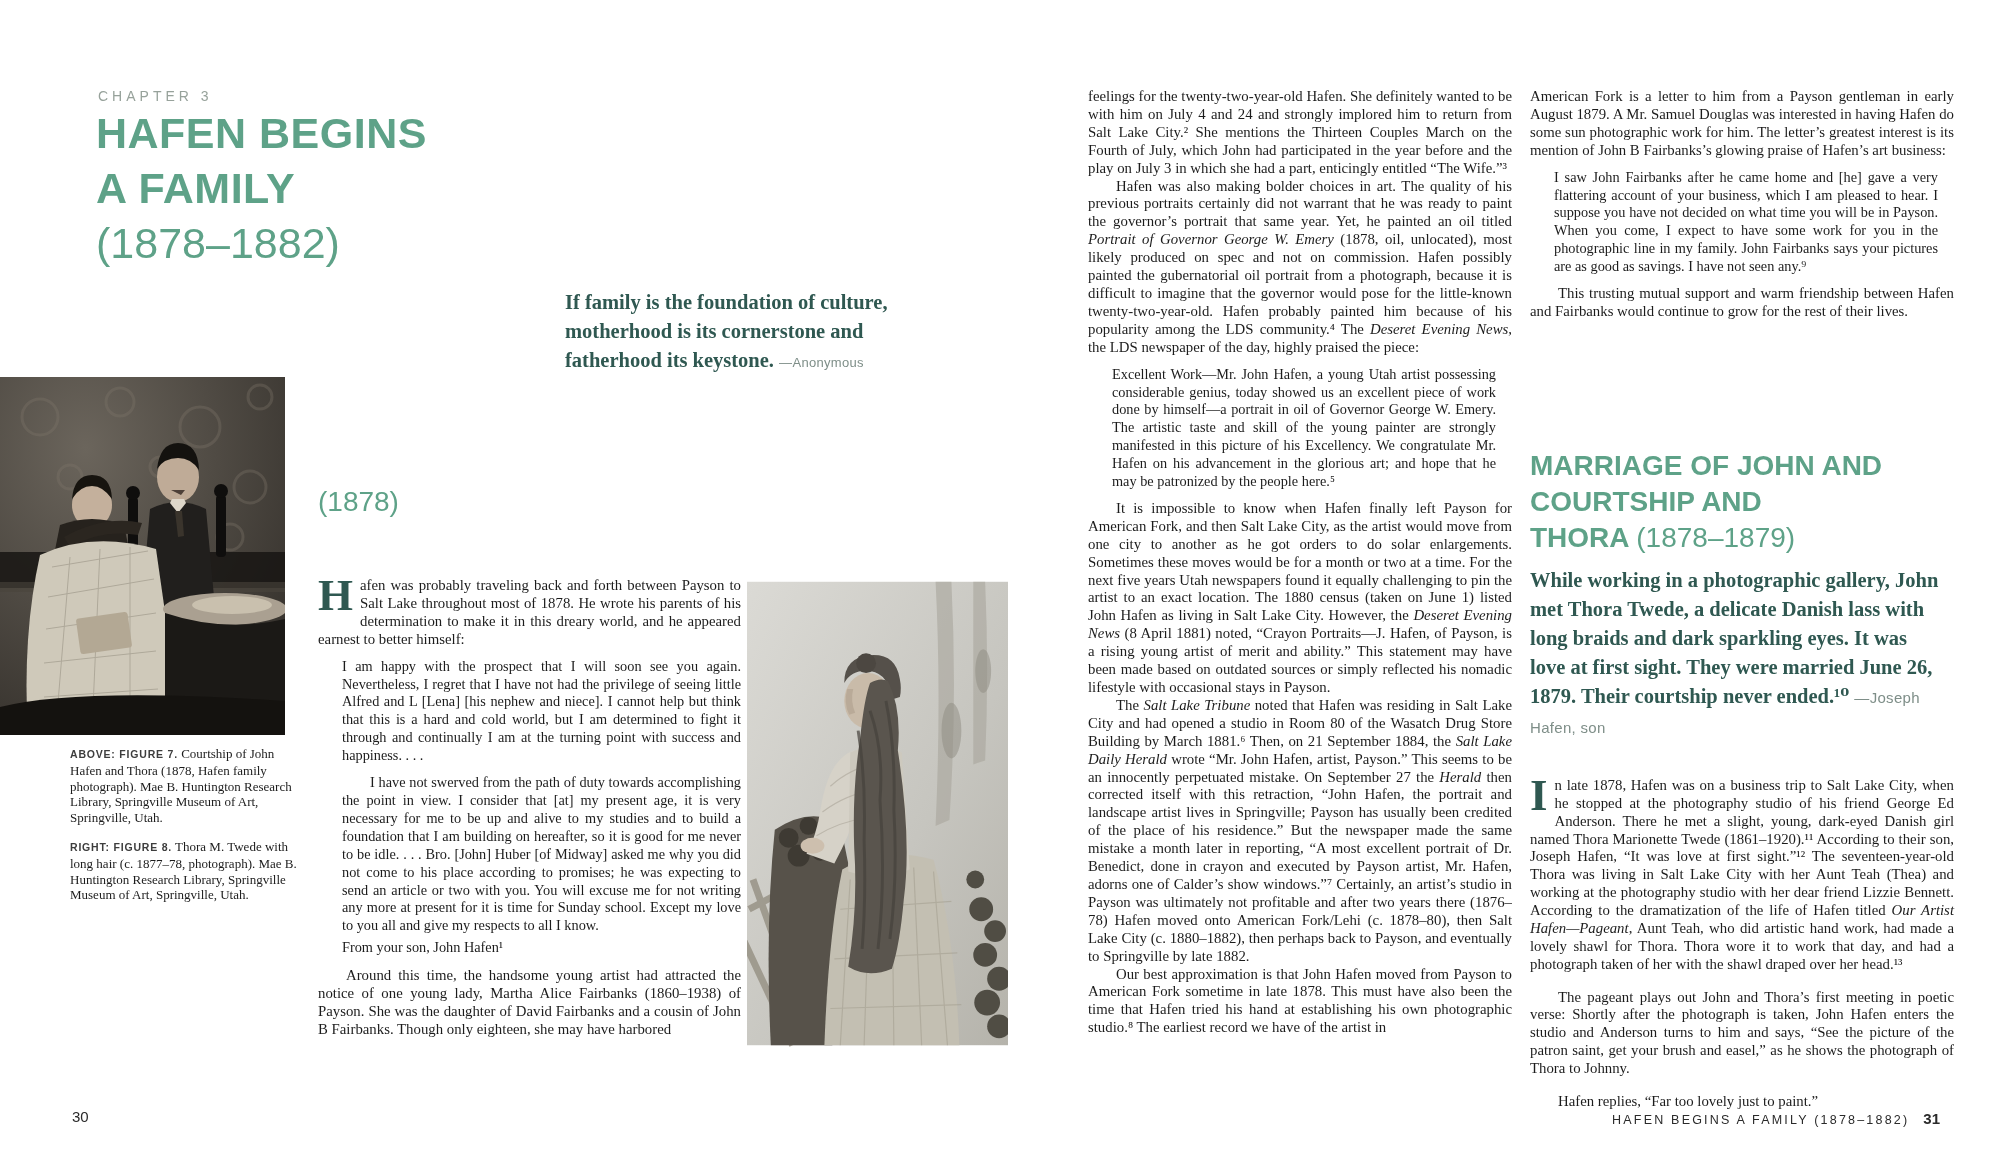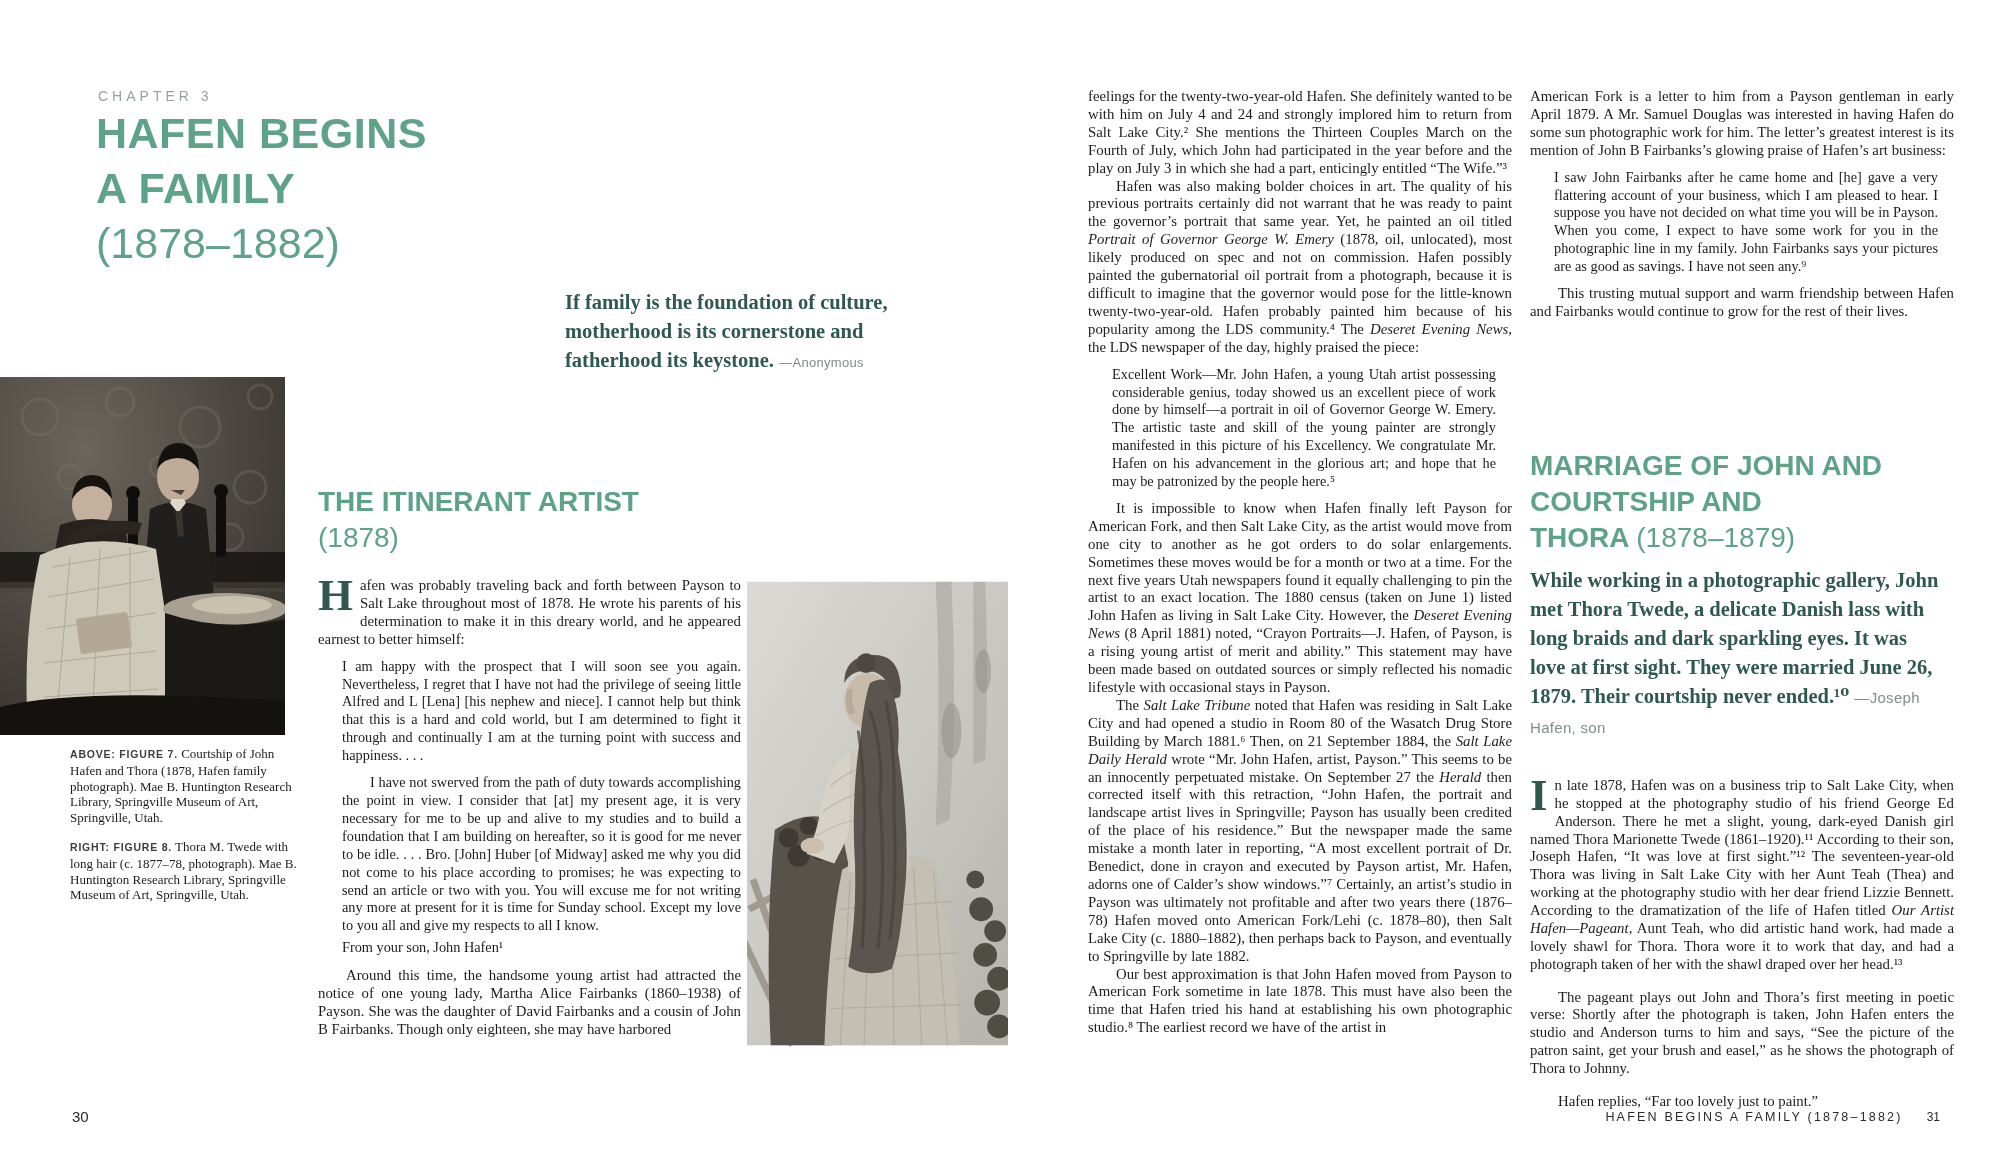--- a/index.html
+++ b/index.html
@@ -88,21 +88,21 @@
   .folio-left {
     position:absolute; left:72px; top:1108px;
     font-family:"Liberation Sans","DejaVu Sans",sans-serif; font-size:15px; color:#2a2a2a;
   }
   .footer-right {
     position:absolute; right:62px; top:1110px;
     font-family:"Liberation Sans","DejaVu Sans",sans-serif;
     font-size:12.5px; letter-spacing:2.2px; color:#2a2a2a;
     display:flex; align-items:baseline;
   }
-  .footer-right .pagenum { font-size:12px; font-weight:normal; letter-spacing:0; margin-left:24px; }
+  .footer-right .pagenum { font-size:15px; font-weight:bold; letter-spacing:0; margin-left:14px; }
 
   i { font-style:italic; }
 </style>
 </head>
 <body>
 
 <div class="spread">
 
   <div class="kicker">CHAPTER 3</div>
 
@@ -182,21 +182,20 @@
       <span class="cap-label">ABOVE: FIGURE 7.</span>
       <span>Courtship of John Hafen and Thora (1878, Hafen family photograph). Mae B. Huntington Research Library, Springville Museum of Art, Springville, Utah.</span>
     </p>
     <p>
       <span class="cap-label">RIGHT: FIGURE 8.</span>
       <span>Thora M. Twede with long hair (c. 1877–78, photograph). Mae B. Huntington Research Library, Springville Museum of Art, Springville, Utah.</span>
     </p>
   </div>
 
   <h2 class="section-head" style="margin:0;">
-    <div>THE ITINERANT ARTIST</div>
     <div class="years">(1878)</div>
   </h2>
 
   <div class="left-body body-col">
     <p><span class="dropcap">H</span><span>afen was probably traveling back and forth between Payson to Salt Lake throughout most of 1878. He wrote his parents of his determination to make it in this dreary world, and he appeared earnest to better himself:</span></p>
     <p class="extract">I am happy with the prospect that I will soon see you again. Nevertheless, I regret that I have not had the privilege of seeing little Alfred and L [Lena] [his nephew and niece]. I cannot help but think that this is a hard and cold world, but I am determined to fight it through and continually I am at the turning point with success and happiness. . . .</p>
     <p class="extract-tail indent">I have not swerved from the path of duty towards accomplishing the point in view. I consider that [at] my present age, it is very necessary for me to be up and alive to my studies and to build a foundation that I am building on hereafter, so it is good for me never to be idle. . . . Bro. [John] Huber [of Midway] asked me why you did not come to his place according to promises; he was expecting to send an article or two with you. You will excuse me for not writing any more at present for it is time for Sunday school. Except my love to you all and give my respects to all I know.</p>
     <p class="signoff">From your son, John Hafen¹</p>
     <p class="indent">Around this time, the handsome young artist had attracted the notice of one young lady, Martha Alice Fairbanks (1860–1938) of Payson. She was the daughter of David Fairbanks and a cousin of John B Fairbanks. Though only eighteen, she may have harbored</p>
   </div>
@@ -276,21 +275,21 @@
   <div class="col col-mid">
     <p>feelings for the twenty-two-year-old Hafen. She definitely wanted to be with him on July 4 and 24 and strongly implored him to return from Salt Lake City.² She mentions the Thirteen Couples March on the Fourth of July, which John had participated in the year before and the play on July 3 in which she had a part, enticingly entitled “The Wife.”³</p>
     <p class="indent">Hafen was also making bolder choices in art. The quality of his previous portraits certainly did not warrant that he was ready to paint the governor’s portrait that same year. Yet, he painted an oil titled <i>Portrait of Governor George W. Emery</i> (1878, oil, unlocated), most likely produced on spec and not on commission. Hafen possibly painted the gubernatorial oil portrait from a photograph, because it is difficult to imagine that the governor would pose for the little-known twenty-two-year-old. Hafen probably painted him because of his popularity among the LDS community.⁴ The <i>Deseret Evening News</i>, the LDS newspaper of the day, highly praised the piece:</p>
     <p class="extract">Excellent Work—Mr. John Hafen, a young Utah artist possessing considerable genius, today showed us an excellent piece of work done by himself—a portrait in oil of Governor George W. Emery. The artistic taste and skill of the young painter are strongly manifested in this picture of his Excellency. We congratulate Mr. Hafen on his advancement in the glorious art; and hope that he may be patronized by the people here.⁵</p>
     <p class="indent">It is impossible to know when Hafen finally left Payson for American Fork, and then Salt Lake City, as the artist would move from one city to another as he got orders to do solar enlargements. Sometimes these moves would be for a month or two at a time. For the next five years Utah newspapers found it equally challenging to pin the artist to an exact location. The 1880 census (taken on June 1) listed John Hafen as living in Salt Lake City. However, the <i>Deseret Evening News</i> (8 April 1881) noted, “Crayon Portraits—J. Hafen, of Payson, is a rising young artist of merit and ability.” This statement may have been made based on outdated sources or simply reflected his nomadic lifestyle with occasional stays in Payson.</p>
     <p class="indent">The <i>Salt Lake Tribune</i> noted that Hafen was residing in Salt Lake City and had opened a studio in Room 80 of the Wasatch Drug Store Building by March 1881.⁶ Then, on 21 September 1884, the <i>Salt Lake Daily Herald</i> wrote “Mr. John Hafen, artist, Payson.” This seems to be an innocently perpetuated mistake. On September 27 the <i>Herald</i> then corrected itself with this retraction, “John Hafen, the portrait and landscape artist lives in Springville; Payson has usually been credited of the place of his residence.” But the newspaper made the same mistake a month later in reporting, “A most excellent portrait of Dr. Benedict, done in crayon and executed by Payson artist, Mr. Hafen, adorns one of Calder’s show windows.”⁷ Certainly, an artist’s studio in Payson was ultimately not profitable and after two years there (1876–78) Hafen moved onto American Fork/Lehi (c. 1878–80), then Salt Lake City (c. 1880–1882), then perhaps back to Payson, and eventually to Springville by late 1882.</p>
     <p class="indent">Our best approximation is that John Hafen moved from Payson to American Fork sometime in late 1878. This must have also been the time that Hafen tried his hand at establishing his own photographic studio.⁸ The earliest record we have of the artist in</p>
   </div>
 
   <div class="col col-right">
-    <p>American Fork is a letter to him from a Payson gentleman in early April 1879. A Mr. Samuel Douglas was interested in having Hafen do some sun photographic work for him. The letter’s greatest interest is its mention of John B Fairbanks’s glowing praise of Hafen’s art business:</p>
+    <p>American Fork is a letter to him from a Payson gentleman in early August 1879. A Mr. Samuel Douglas was interested in having Hafen do some sun photographic work for him. The letter’s greatest interest is its mention of John B Fairbanks’s glowing praise of Hafen’s art business:</p>
     <p class="extract">I saw John Fairbanks after he came home and [he] gave a very flattering account of your business, which I am pleased to hear. I suppose you have not decided on what time you will be in Payson. When you come, I expect to have some work for you in the photographic line in my family. John Fairbanks says your pictures are as good as savings. I have not seen any.⁹</p>
     <p class="indent">This trusting mutual support and warm friendship between Hafen and Fairbanks would continue to grow for the rest of their lives.</p>
   </div>
 
   <h2 class="courtship-head" style="margin:0;">
     <div>MARRIAGE OF JOHN AND</div>
     <div>COURTSHIP AND</div>
     <div>
       <span>THORA</span>
       <span class="years">(1878–1879)</span>

